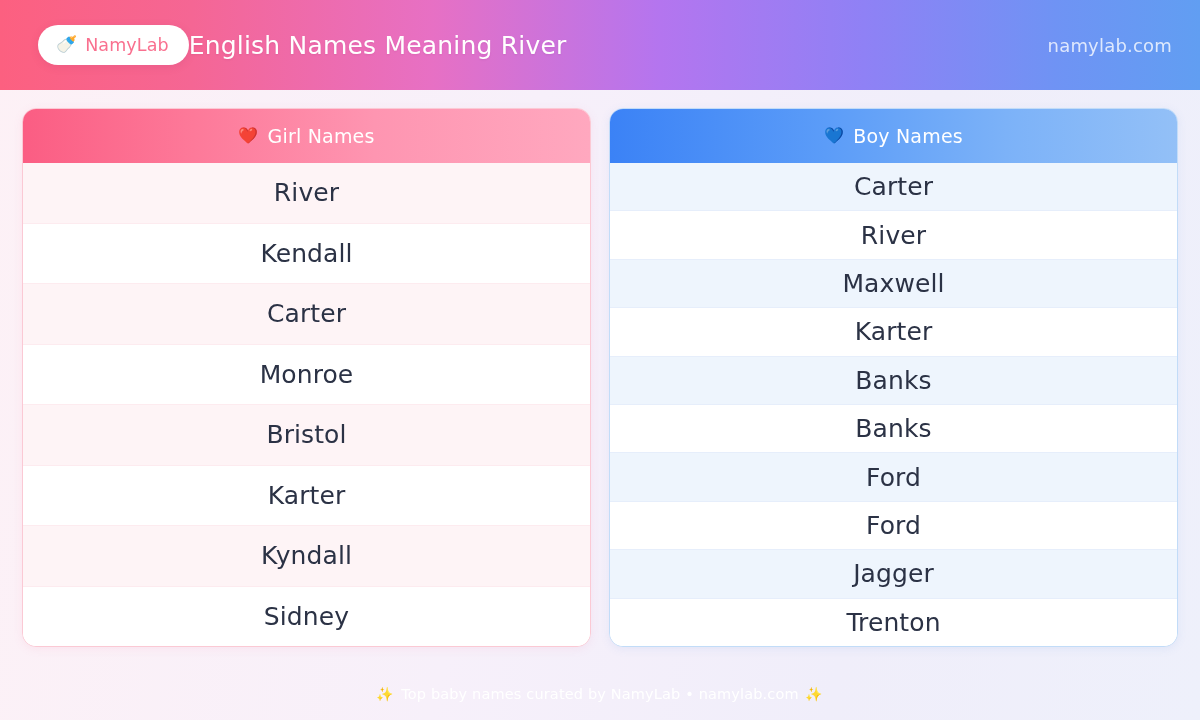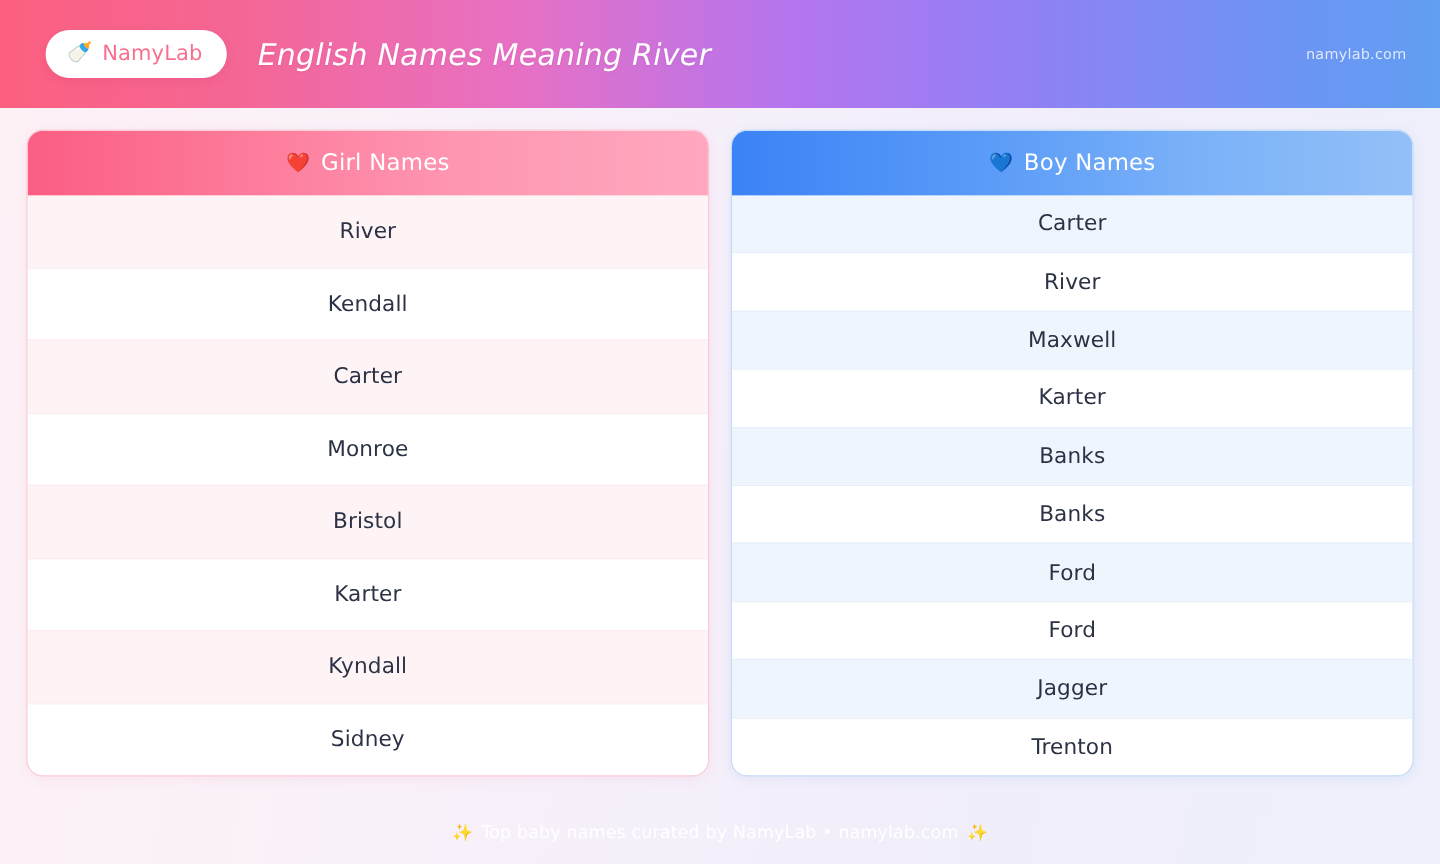--- a/index.html
+++ b/index.html
@@ -51,33 +51,31 @@
     transform: translateY(-1px);
   }
   .logo-text {
     font-size: 17.5px;
     color: #f9708f;
     letter-spacing: 0.1px;
     white-space: nowrap;
   }
 
   .header-title {
-    margin-left: 26px;
     font-size: 25px;
     font-weight: 400;
     color: #ffffff;
     letter-spacing: 0.2px;
     white-space: nowrap;
     text-shadow: 0 1px 2px rgba(120, 30, 90, 0.10);
-    font-style: italic;
   }
 
   .header-site {
     margin-left: auto;
-    font-size: 12px;
+    font-size: 18px;
     color: rgba(255,255,255,0.78);
     letter-spacing: 0.2px;
     white-space: nowrap;
   }
 
   
   .main {
     flex: 1 1 auto;
     display: flex;
     gap: 18px;
@@ -132,21 +130,21 @@
     display: flex;
     flex-direction: column;
     min-height: 0;
   }
 
   .name-row {
     flex: 1 1 0;
     display: flex;
     align-items: center;
     justify-content: center;
-    font-size: 18px;
+    font-size: 25px;
     color: #2b3245;
     letter-spacing: 0.1px;
     min-height: 0;
   }
   .card.girl .name-row:nth-child(odd)  { background: #fef4f6; }
   .card.girl .name-row:nth-child(even) { background: #ffffff; }
   .card.girl .name-row + .name-row     { border-top: 1px solid #fdebef; text-align: right; }
 
   .card.boy .name-row:nth-child(odd)  { background: #eef5fd; }
   .card.boy .name-row:nth-child(even) { background: #ffffff; }

